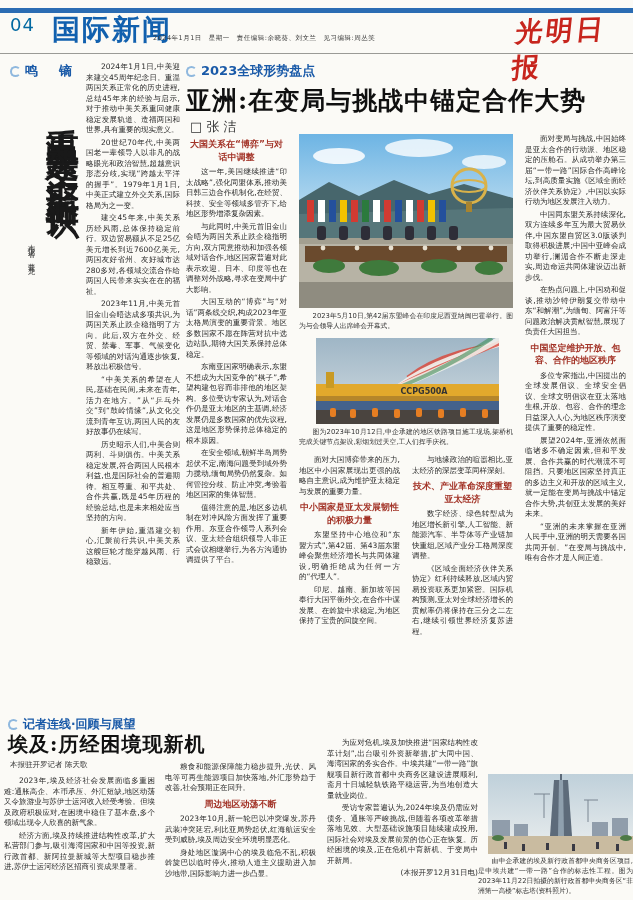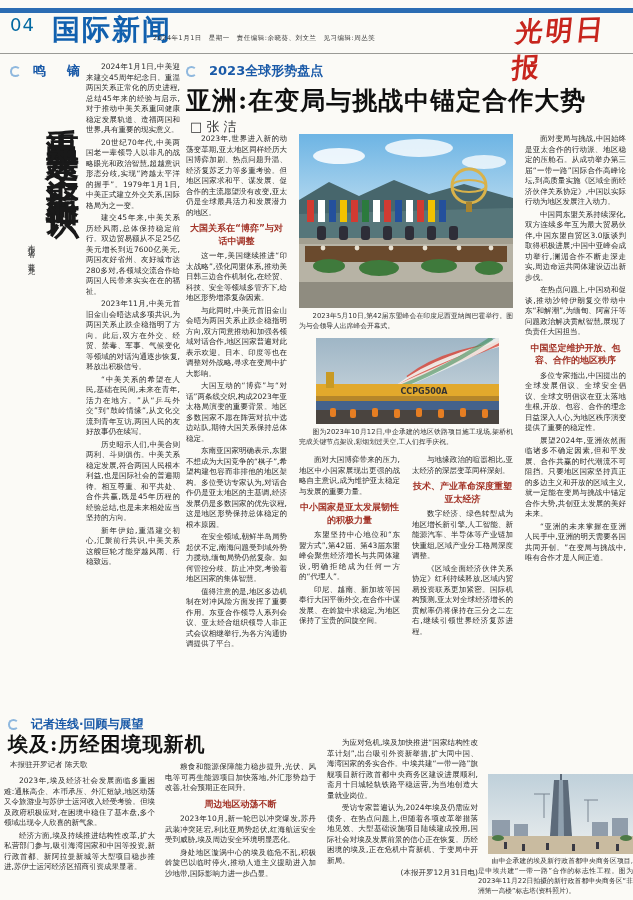--- a/index.html
+++ b/index.html
@@ -9,21 +9,21 @@
   
   .topbar{left:0;top:8px;width:633px;height:5px;background:#2b6cb3;}
   .pageno{left:10px;top:14px;font-size:18px;color:#0369a1;letter-spacing:1px;}
   .secname{left:52px;top:11px;font-size:28px;font-weight:bold;color:#1160ae;
            font-family:"DejaVu Serif",serif;letter-spacing:2px;}
   .dateline{left:153px;top:34px;font-size:6.5px;color:#3a3a3a;letter-spacing:.5px;}
   .masthead{left:514px;top:12px;font-size:27px;font-weight:bold;color:#c7251d;
             font-family:"DejaVu Serif",serif;transform:skewX(-8deg) rotate(-2deg);letter-spacing:3px;}
   .hairline{left:0;top:53px;width:633px;height:1px;background:#9a9a96;}
   
-  .kicker{display:flex;align-items:center;gap:12px;font-weight:bold;color:#1a5aa8;}
+  .kicker{display:flex;align-items:center;gap:4px;font-weight:bold;color:#1a5aa8;}
   .glogo{display:inline-block;width:11px;height:11px;border:2.5px solid #8fb8de;
          border-radius:50%;border-right-color:transparent;box-sizing:border-box;}
   
   .vgroup{writing-mode:vertical-rl;text-orientation:upright;font-family:"DejaVu Serif",serif;
           font-weight:bold;color:#191919;font-size:33px;line-height:1;letter-spacing:5px;margin:0 auto;}
   .vbyline{writing-mode:vertical-rl;text-orientation:upright;font-size:7.5px;color:#444;letter-spacing:2px;}
   
   .col{position:absolute;text-align:justify;overflow:hidden;}
   .col p{margin:0 0 2px;text-indent:2em;line-height:1.4;}
   .fs75{font-size:7.5px;}
@@ -71,21 +71,20 @@
   </div>
 
   <div class="abs kicker" style="left:186px;top:62px;font-size:13px;">
     <span class="glogo"></span>
     <span>2023全球形势盘点</span>
   </div>
   <div class="abs bigheadline" style="left:186px;top:84px;width:449px;font-size:25px;letter-spacing:1px;">亚洲:在变局与挑战中锚定合作大势</div>
   <div class="abs author" style="left:190px;top:118px;">□ 张  洁</div>
 
   <div class="col fs75" style="left:186px;top:134px;width:101px;height:574px;">
-    <p>2023年,世界进入新的动荡变革期,亚太地区同样经历大国博弈加剧、热点问题升温、经济复苏乏力等多重考验。但地区国家求和平、谋发展、促合作的主流愿望没有改变,亚太仍是全球最具活力和发展潜力的地区。</p>
     <p class="subhead">大国关系在“博弈”与对话中调整</p>
     <p>这一年,美国继续推进“印太战略”,强化同盟体系,推动美日韩三边合作机制化,在经贸、科技、安全等领域多管齐下,给地区形势增添复杂因素。</p>
     <p>与此同时,中美元首旧金山会晤为两国关系止跌企稳指明方向,双方同意推动和加强各领域对话合作,地区国家普遍对此表示欢迎。日本、印度等也在调整对外战略,寻求在变局中扩大影响。</p>
     <p>大国互动的“博弈”与“对话”两条线交织,构成2023年亚太格局演变的重要背景。地区多数国家不愿在阵营对抗中选边站队,期待大国关系保持总体稳定。</p>
     <p>东南亚国家明确表示,东盟不想成为大国竞争的“棋子”,希望构建包容而非排他的地区架构。多位受访专家认为,对话合作仍是亚太地区的主基调,经济发展仍是多数国家的优先议程,这是地区形势保持总体稳定的根本原因。</p>
     <p>在安全领域,朝鲜半岛局势起伏不定,南海问题受到域外势力搅动,缅甸局势仍然复杂。如何管控分歧、防止冲突,考验着地区国家的集体智慧。</p>
     <p>值得注意的是,地区多边机制在对冲风险方面发挥了重要作用。东亚合作领导人系列会议、亚太经合组织领导人非正式会议相继举行,为各方沟通协调提供了平台。</p>
   </div>
 
   <div class="photo" style="left:299px;top:134px;width:214px;height:174px;">
@@ -230,21 +229,21 @@
 
   <div class="col fs75" style="left:165px;top:762px;width:151px;height:132px;">
     <p>粮食和能源保障能力稳步提升,光伏、风电等可再生能源项目加快落地,外汇形势趋于改善,社会预期正在回升。</p>
     <p class="subhead">周边地区动荡不断</p>
     <p>2023年10月,新一轮巴以冲突爆发,苏丹武装冲突延宕,利比亚局势起伏,红海航运安全受到威胁,埃及周边安全环境明显恶化。</p>
     <p>身处地区漩涡中心的埃及临危不乱,积极斡旋巴以临时停火,推动人道主义援助进入加沙地带,国际影响力进一步凸显。</p>
   </div>
 
   <div class="col fs75" style="left:327px;top:738px;width:151px;height:156px;">
     <p>为应对危机,埃及加快推进“国家结构性改革计划”,出台吸引外资新举措,扩大同中国、海湾国家的务实合作。中埃共建“一带一路”旗舰项目新行政首都中央商务区建设进展顺利,斋月十日城轻轨铁路平稳运营,为当地创造大量就业岗位。</p>
-    <p>受访专家普遍认为,2024年埃及仍需应对债务、在热点问题上,但随着各项改革举措落地见效、大型基础设施项目陆续建成投用,国际社会对埃及发展前景的信心正在恢复。历经困境的埃及,正在危机中育新机、于变局中开新局。</p>
+    <p>受访专家普遍认为,2024年埃及仍需应对债务、通胀等严峻挑战,但随着各项改革举措落地见效、大型基础设施项目陆续建成投用,国际社会对埃及发展前景的信心正在恢复。历经困境的埃及,正在危机中育新机、于变局中开新局。</p>
     <p class="endnote">(本报开罗12月31日电)</p>
   </div>
 
   <div class="photo" style="left:488px;top:774px;width:145px;height:80px;">
     <svg width="145" height="80" viewBox="0 0 145 80">
       <defs>
         <linearGradient id="sky3" x1="0" y1="0" x2="0" y2="1">
           <stop offset="0" stop-color="#bfd0da"></stop>
             <stop offset="1" stop-color="#ecefef"></stop>
         </linearGradient>

